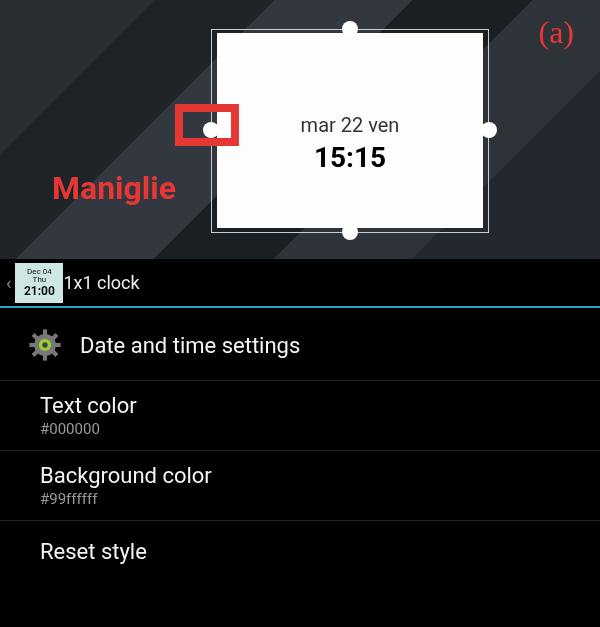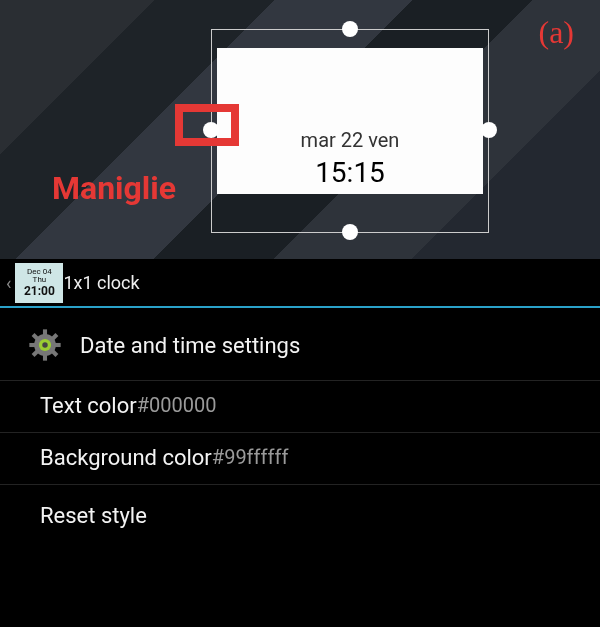--- a/index.html
+++ b/index.html
@@ -29,40 +29,40 @@
       left: 211px;
       top: 29px;
       width: 278px;
       height: 204px;
       border: 1px solid #ccc;
       background: rgba(255,255,255,0);
     }
     .widget-inner {
       position: absolute;
       left: 217px;
-      top: 48px;
+      top: 33px;
       width: 266px;
-      height: 146px;
+      height: 195px;
       background: #fdfdfd;
     }
     .widget-date {
       position: absolute;
       left: 0; right: 0;
       top: 80px;
       text-align: center;
       font-size: 20px;
       color: #333;
     }
     .widget-time {
       position: absolute;
       left: 0; right: 0;
       top: 108px;
       text-align: center;
       font-size: 28px;
-      font-weight: normal;
+      font-weight: bold;
       color: #000;
     }
     .handle {
       position: absolute;
       width: 16px;
       height: 16px;
       background: #fff;
       border-radius: 50%;
     }
     .h-top   { left: 342px; top: 21px; }
@@ -157,24 +157,24 @@
       width: 46px;
       display: flex;
       align-items: center;
       justify-content: center;
       margin-right: 12px;
     }
     .row .title {
       font-size: 22px;
       color: #f3f3f3;
     }
-    .row-2line { flex-direction: row; align-items: flex-start; padding-top: 12px; padding-bottom: 12px; }
+    .row-2line { flex-direction: column; align-items: flex-start; padding-top: 12px; padding-bottom: 12px; }
     .row-2line .title { margin-bottom: 2px; }
     .row-2line .sub {
-      font-size: 20px;
+      font-size: 15px;
       color: #9a9a9a;
     }
 
     .gear {
       width: 34px; height: 34px;
     }
   </style>
 </head>
 <body>
 

